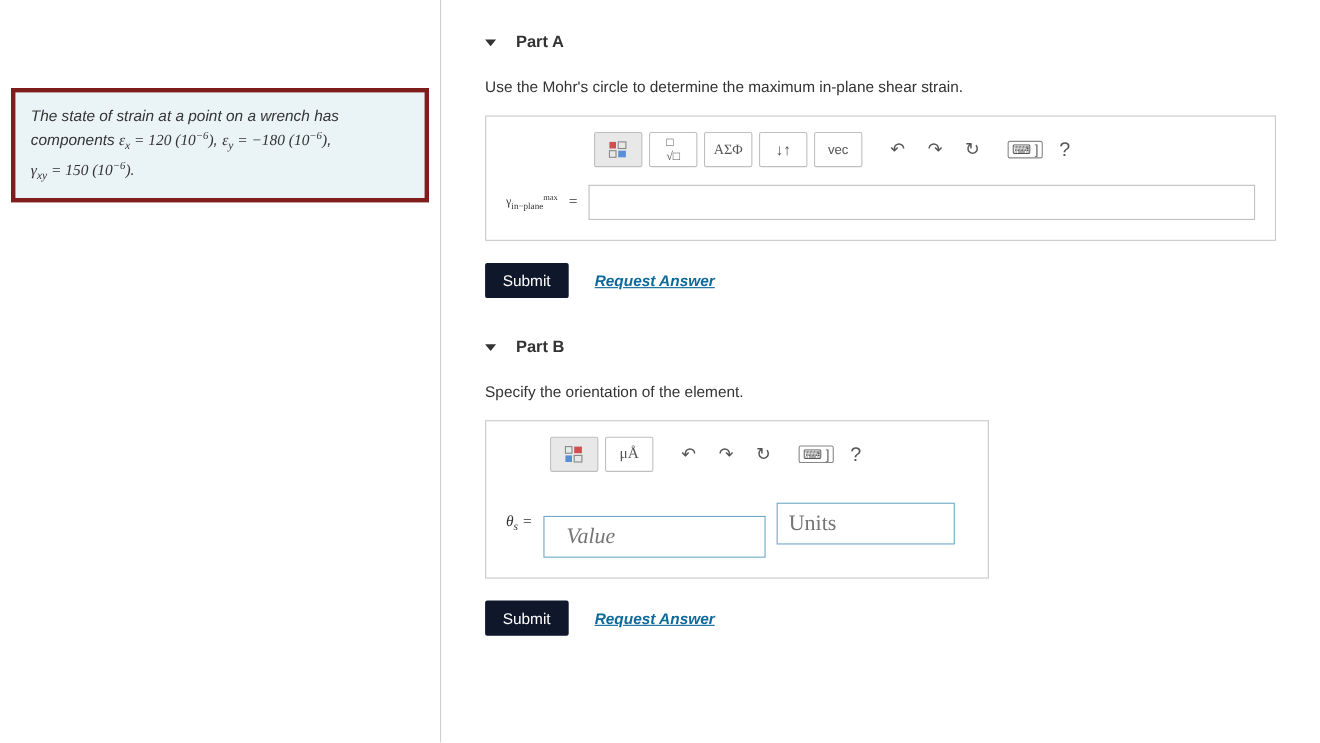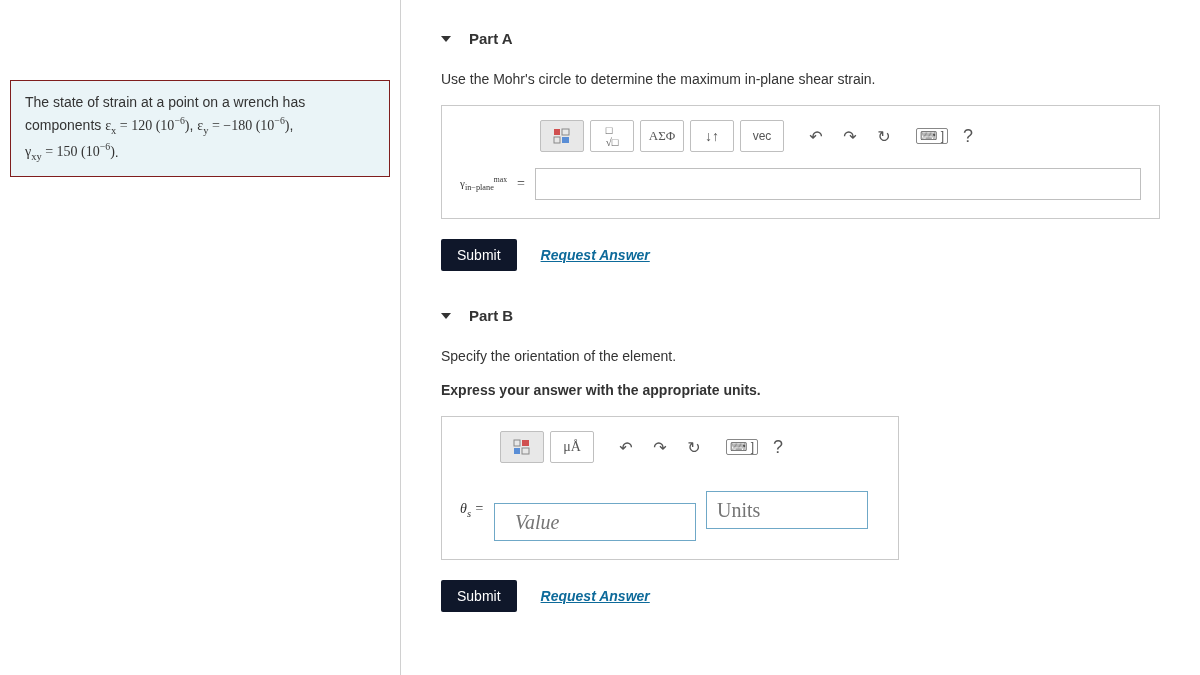--- a/index.html
+++ b/index.html
@@ -26,23 +26,24 @@
     height: 100%;
   }
   .right-col {
     flex: 1;
     padding: 30px 40px 20px 40px;
     box-sizing: border-box;
     overflow: hidden;
   }
   .problem-box {
     background: #eaf4f7;
-    border: 1px solid #7f1d1d;
+    border: 4px solid #7f1d1d;
     padding: 10px 14px;
     line-height: 1.6;
+    font-style: italic;
   }
   .problem-box .math {
     font-family: "Times New Roman", serif;
   }
   .part-header {
     display: flex;
     align-items: center;
     font-weight: bold;
     font-size: 15px;
     margin-bottom: 24px;
@@ -251,21 +252,20 @@
       </div>
     </div>
 
     <div class="part-block">
       <div class="part-header">
         <span class="caret"></span>
         <span>Part B</span>
       </div>
 
       <div class="instr">Specify the orientation of the element.</div>
-      <div class="instr bold">Express your answer with the appropriate units.</div>
 
       <div class="answer-box" style="max-width:420px;">
         <div class="toolbar" style="margin-left:40px;">
           <div class="tb-btn sel">
             <svg width="18" height="16">
                 <rect x="1" y="1" width="6" height="6" fill="none" stroke="#888"></rect>
                 <rect x="9" y="1" width="7" height="6" fill="#d05050"></rect>
                 <rect x="1" y="9" width="6" height="6" fill="#5a8ed6"></rect>
                 <rect x="9" y="9" width="7" height="6" fill="none" stroke="#888"></rect>
               </svg>

